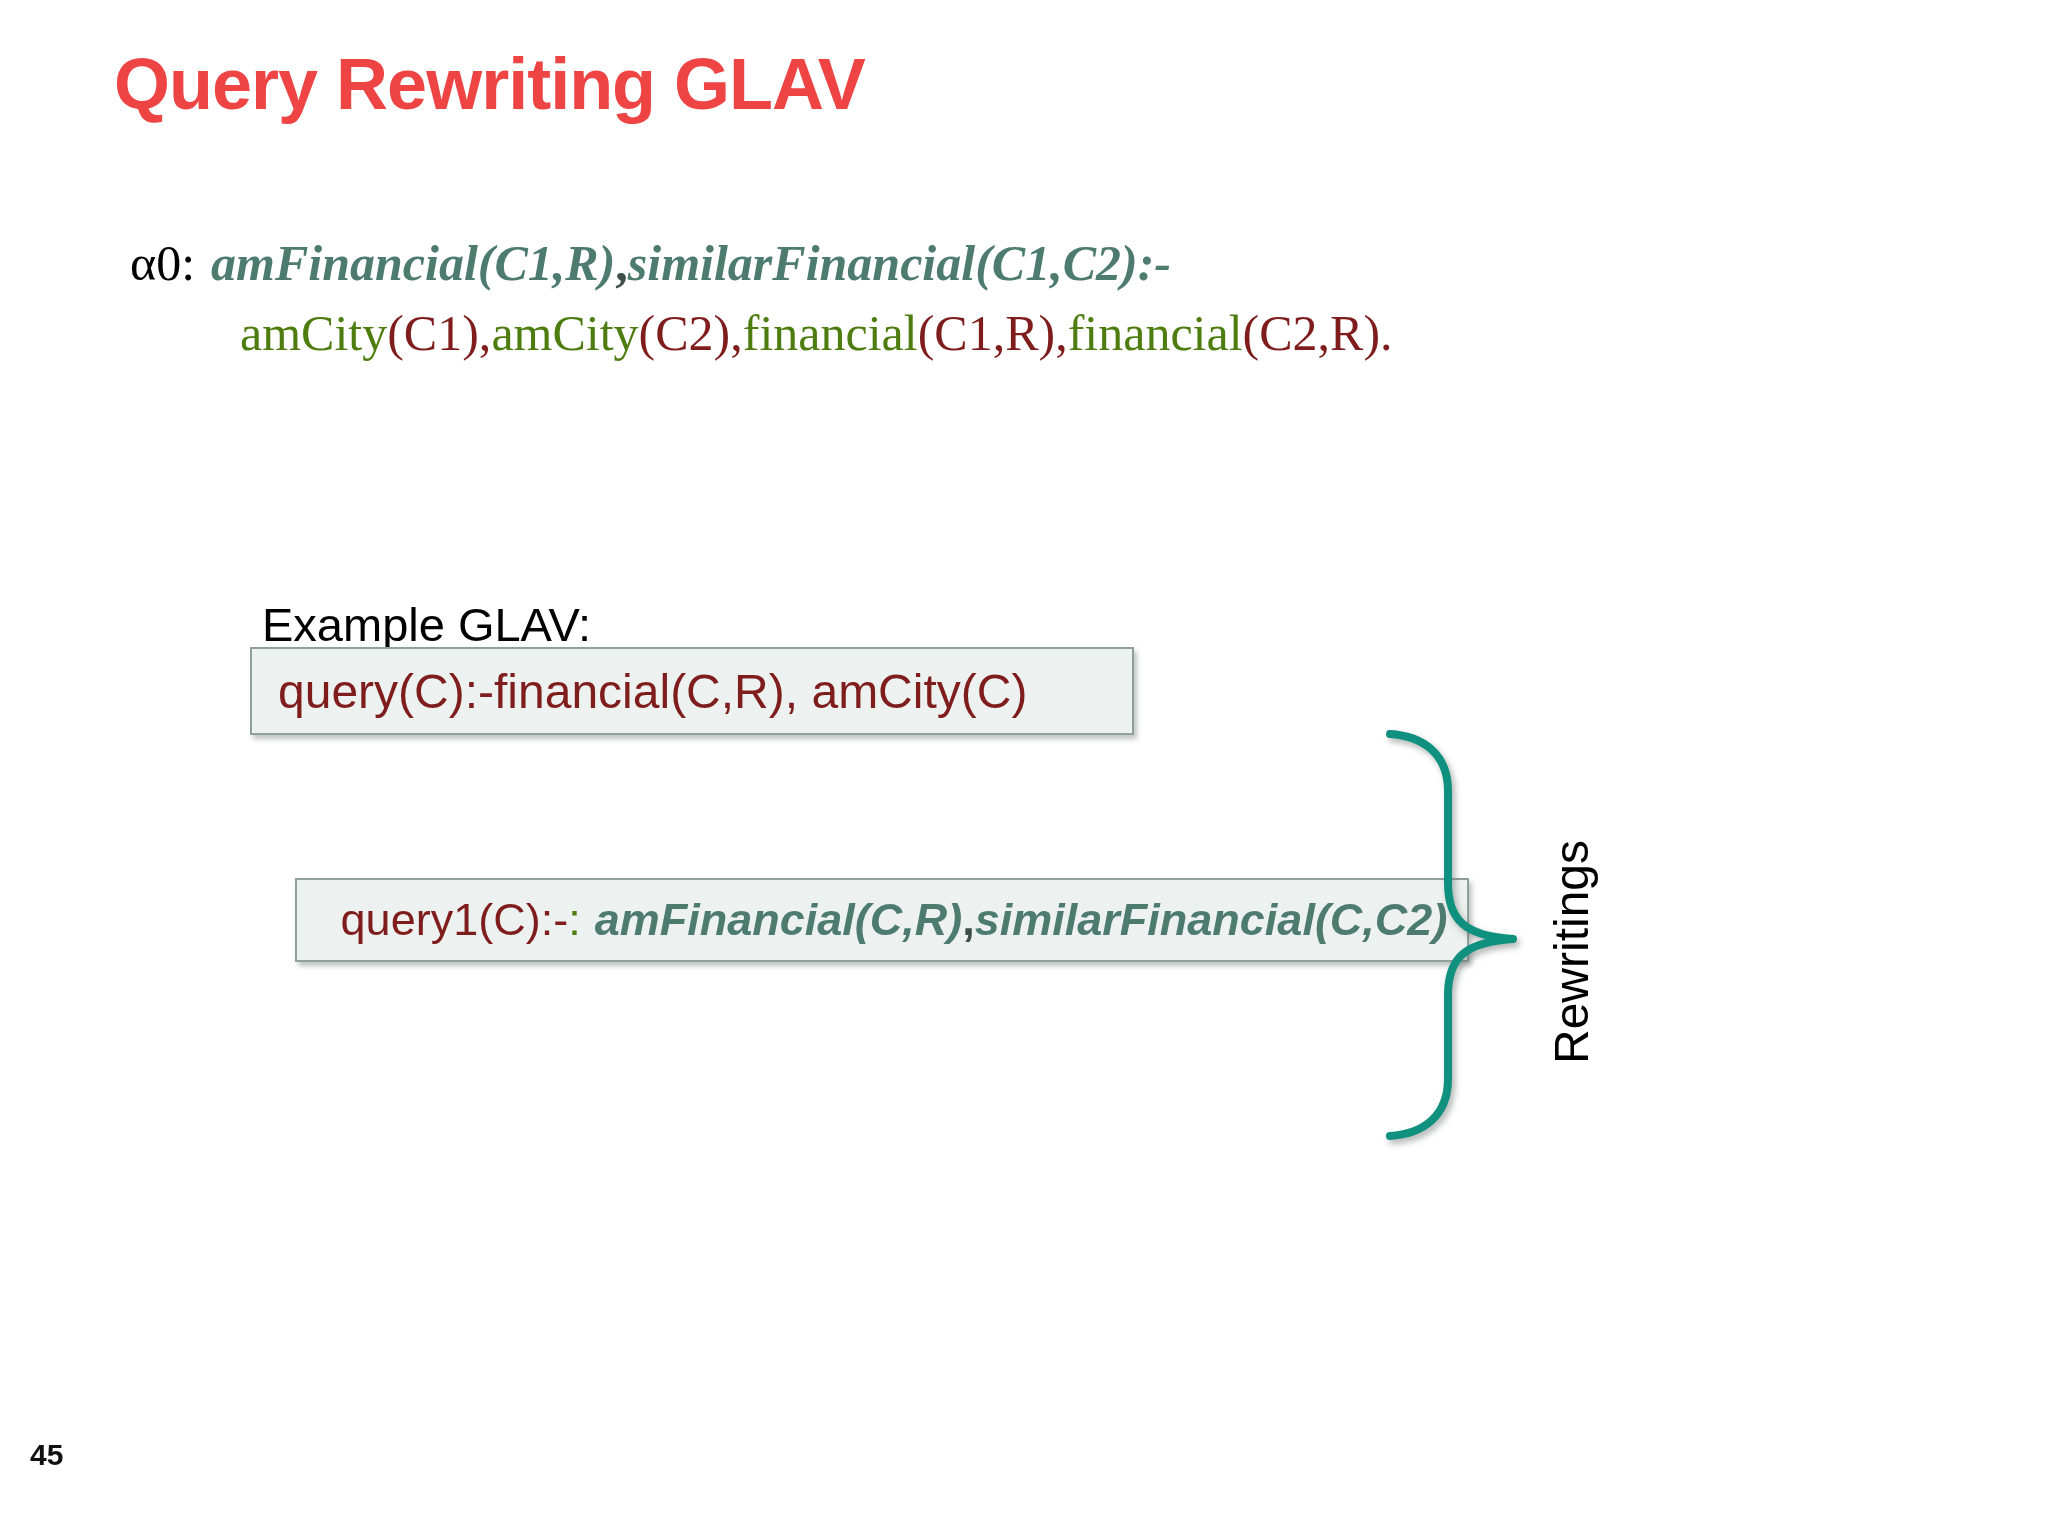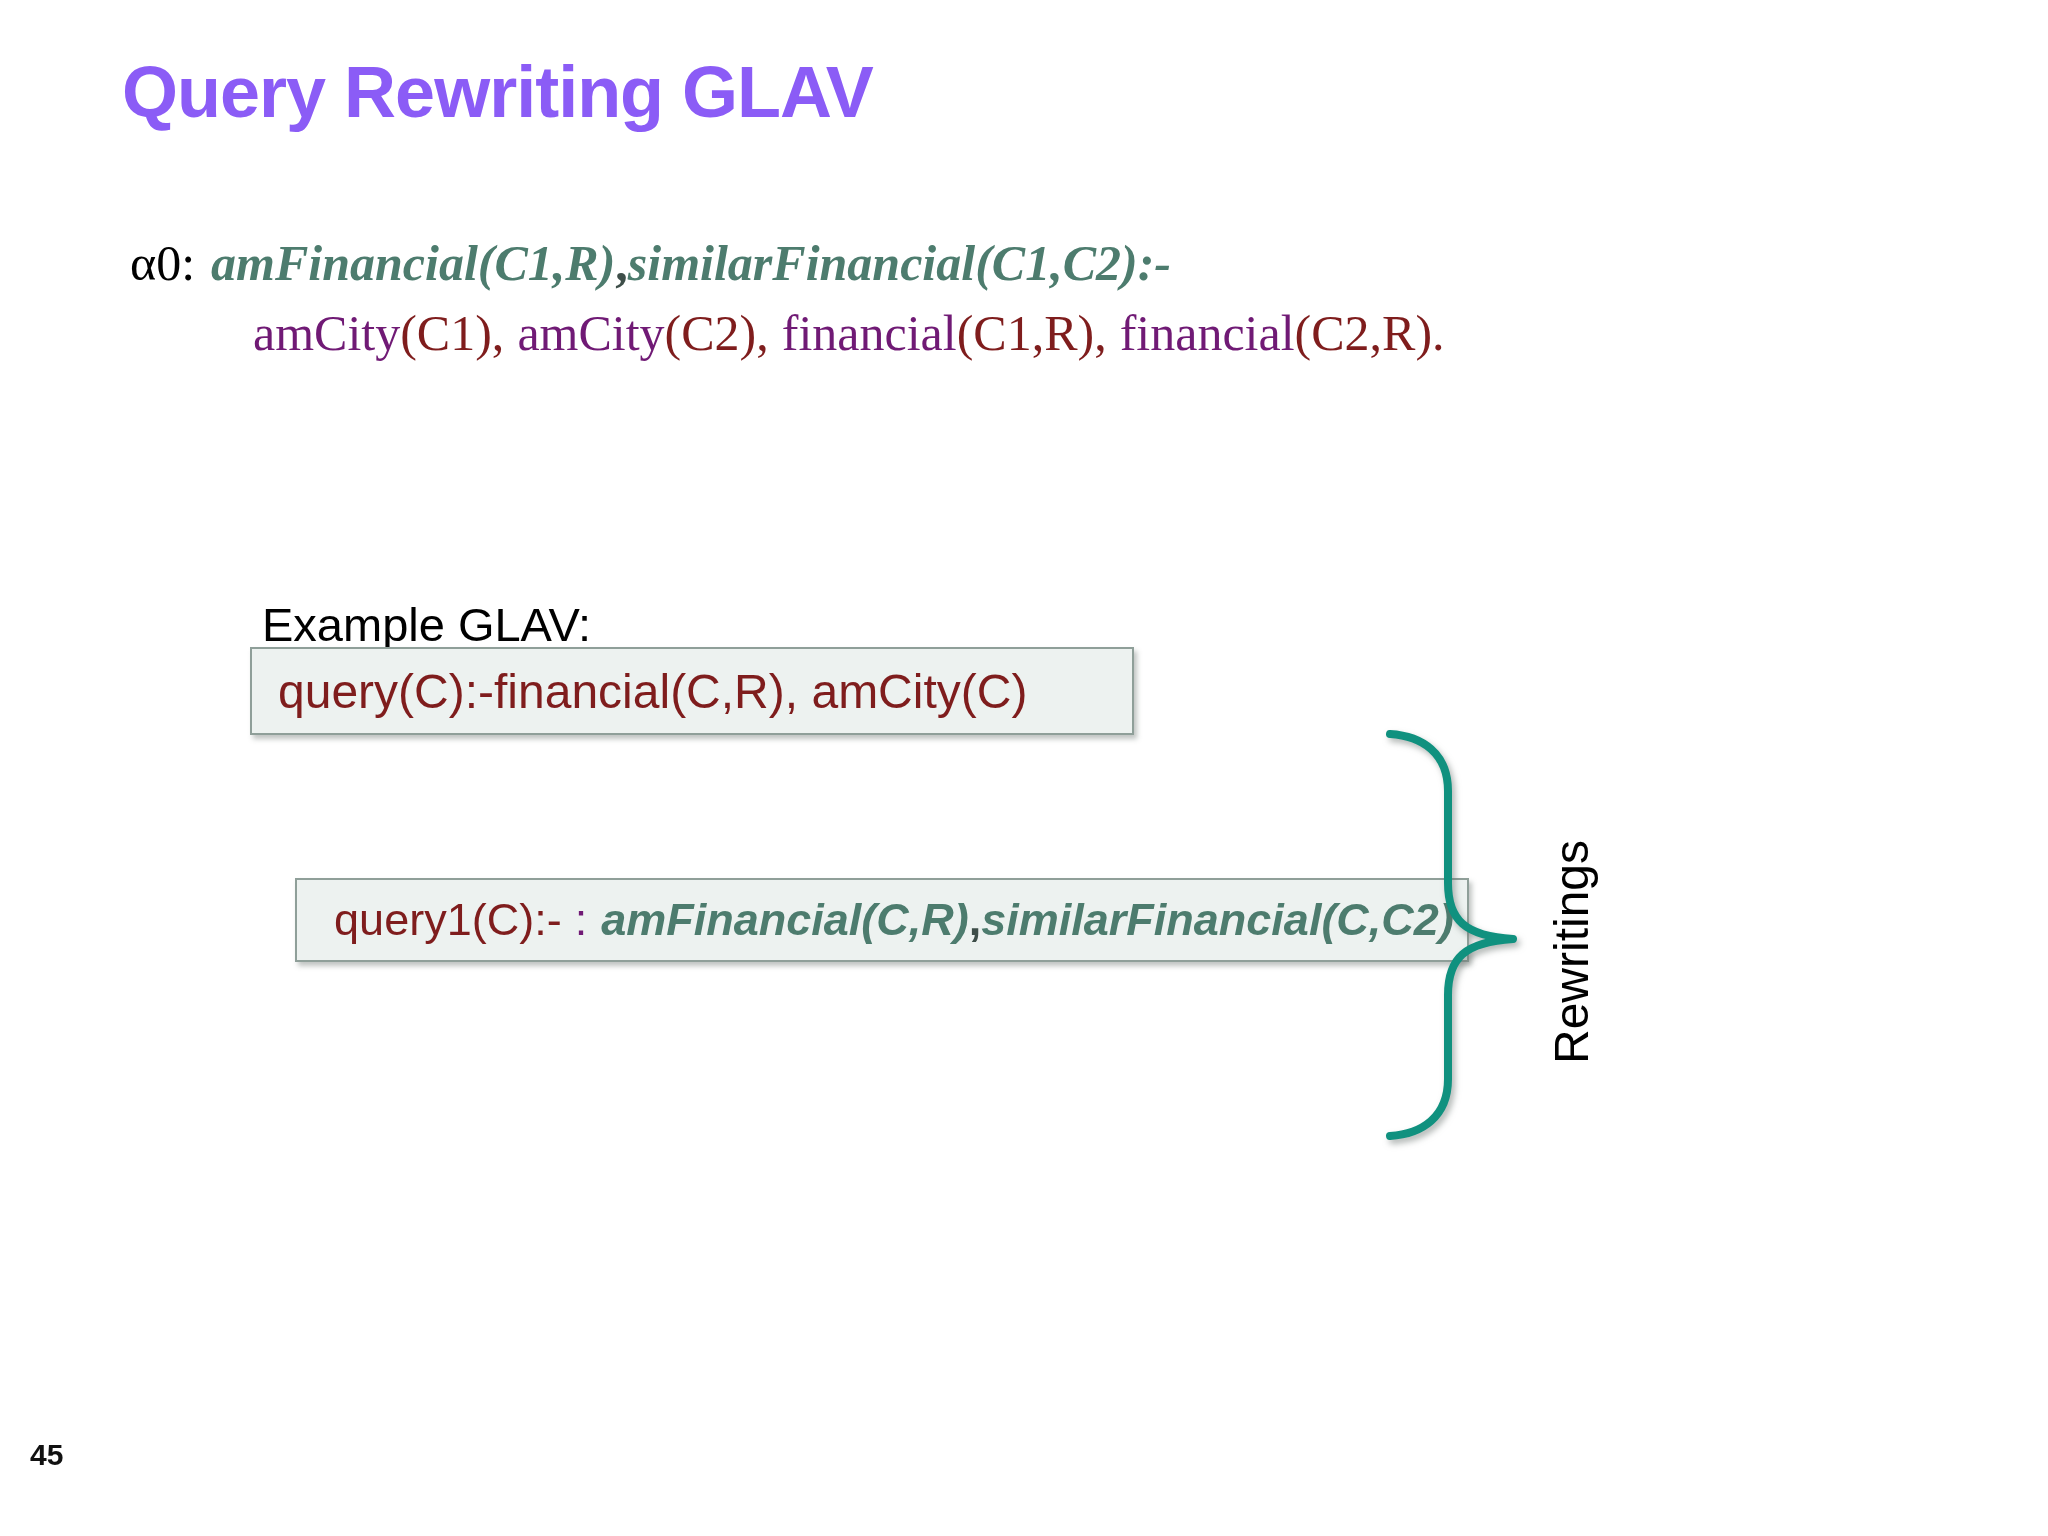--- a/index.html
+++ b/index.html
@@ -7,31 +7,31 @@
     position:relative;
     width:2048px;height:1536px;
     background:#ffffff;
     overflow:hidden;
     font-family:"Liberation Sans", sans-serif;
     color:#000;
   }
   .title{
     position:absolute;left:106px;top:38px;
     font-size:72px;font-weight:bold;line-height:76px;
-    letter-spacing:-1px;color:#8b5cf6;margin:16px;
+    letter-spacing:-1px;color:#ef4444;margin:8px;
   }
   
   .rule{
     position:absolute;left:130px;top:228px;
     font-size:50px;line-height:70px;white-space:nowrap;font-family:Liberation Serif, serif;
   }
   .rule-line2{padding-left:110px;}
   .green{color:#4d7c6e;font-weight:bold;font-style:italic;}
   .comma{color:#3e4e49;font-weight:bold;font-style:normal;}
-  .navy{color:#701a75;margin-left:13px;}
+  .navy{color:#4d7c0f;}
   .black{color:#7f1d1d;}
   .rule-label{color:#000;margin-right:16px;}
 
   .example-heading{
     position:absolute;left:262px;top:597px;
     font-size:47px;color:#000;
   }
 
   .query-box{
     position:absolute;

